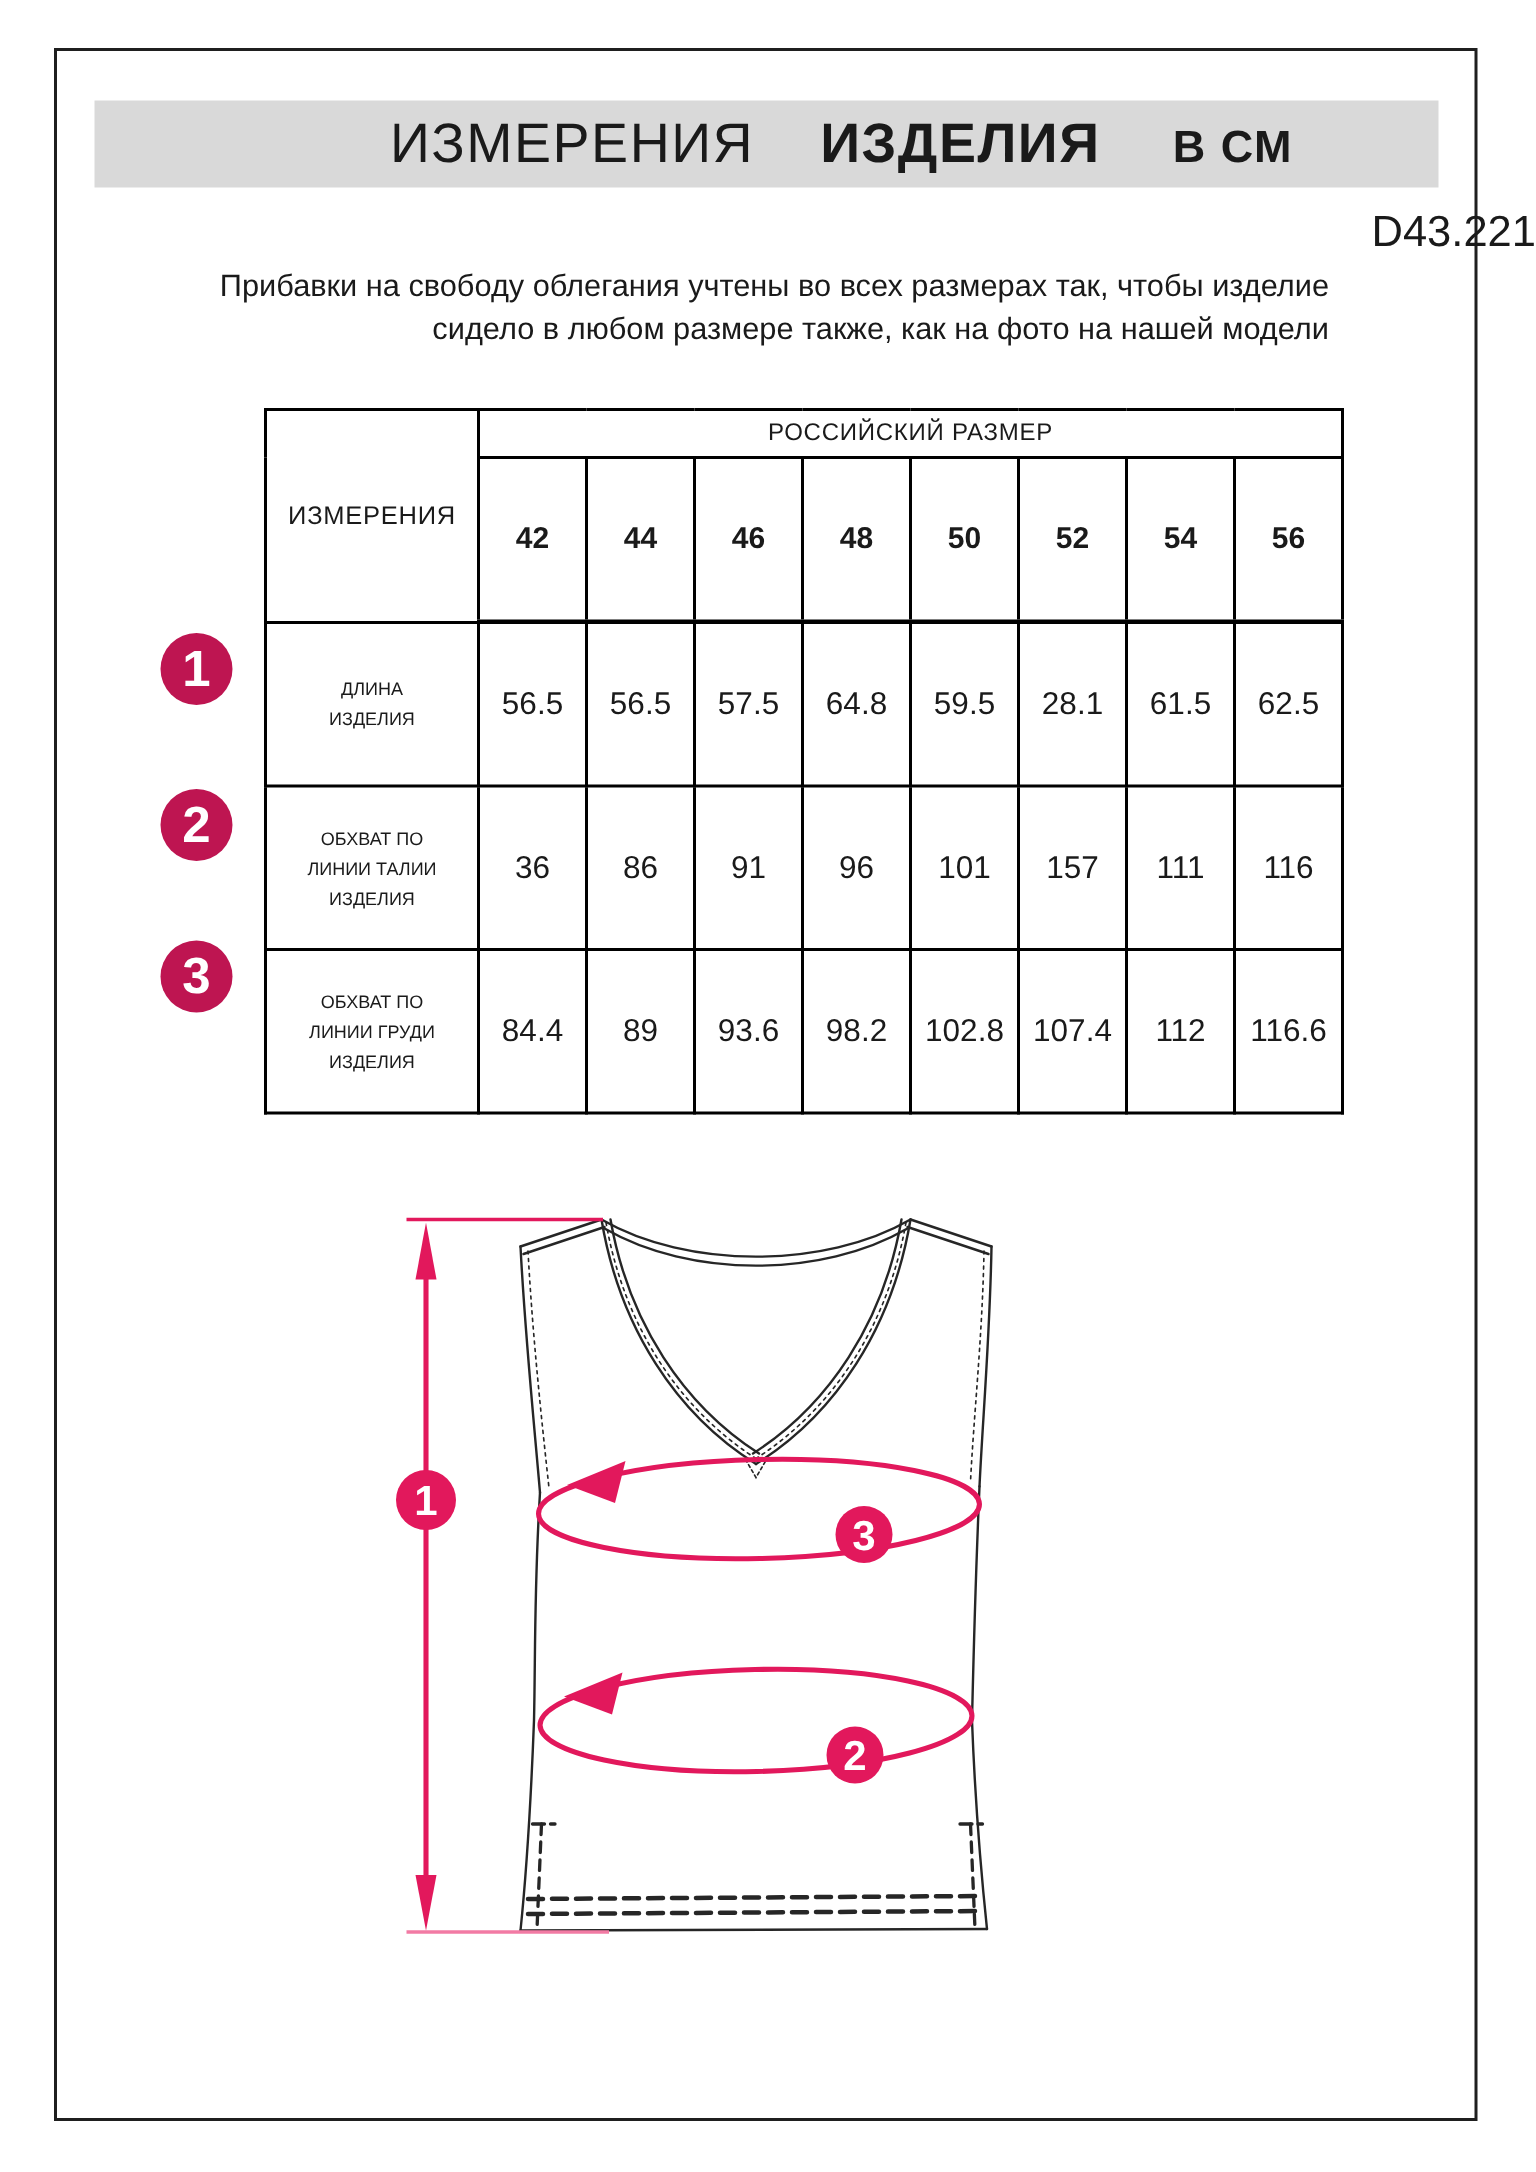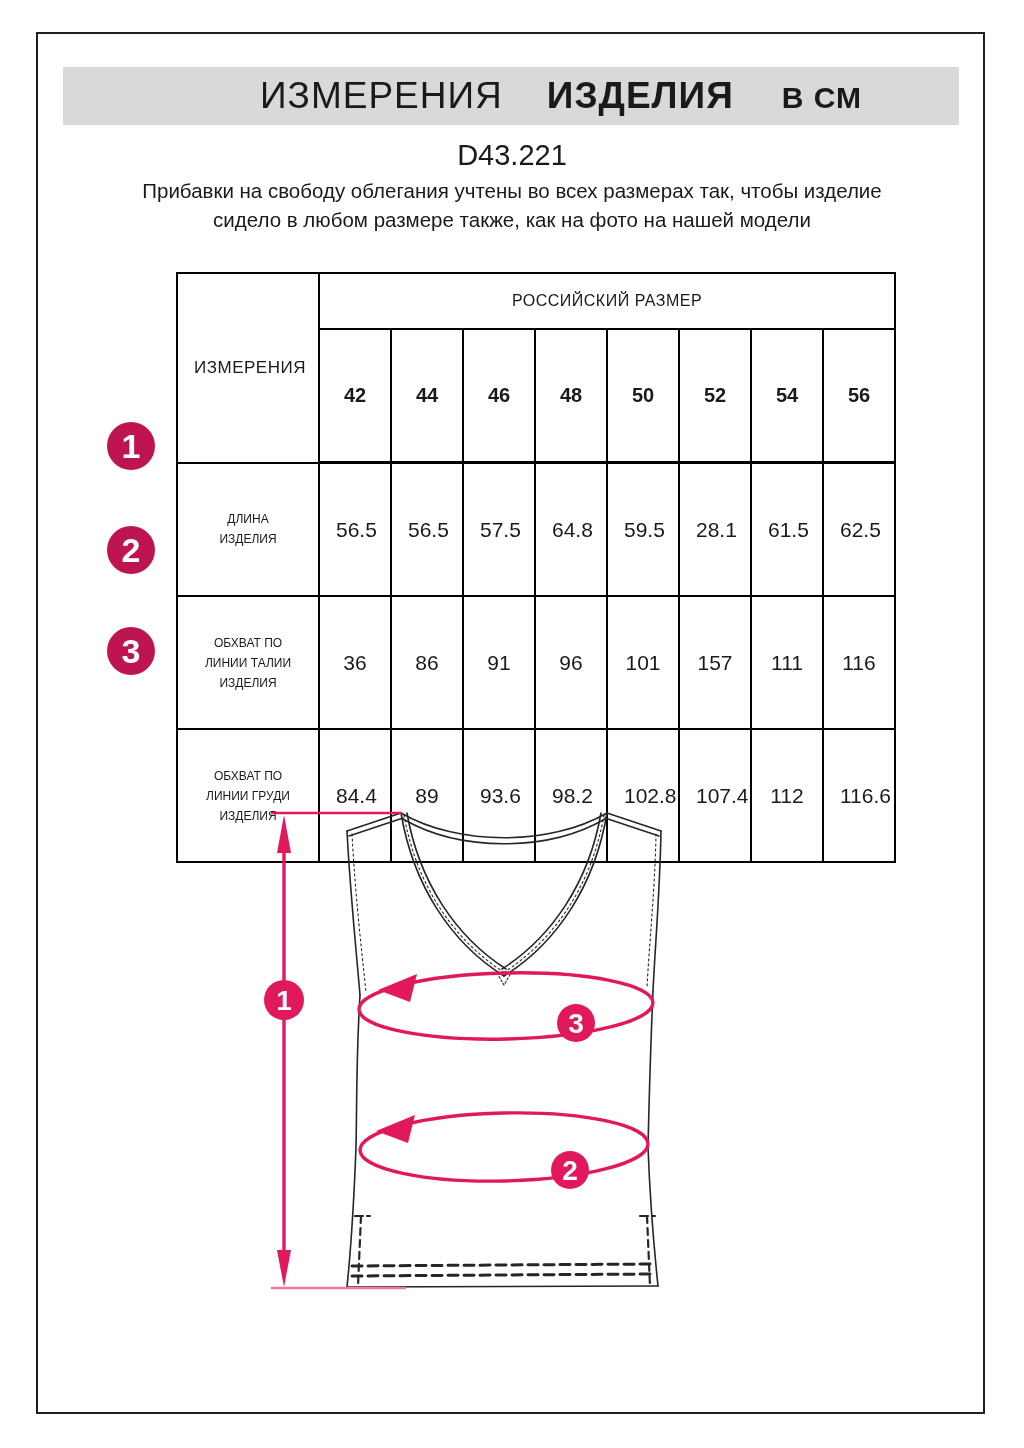--- a/index.html
+++ b/index.html
@@ -15,34 +15,34 @@
   }
   .title-band{
     position:absolute;left:63px;top:67px;width:896px;height:58px;
     background:#d9d9d9;line-height:58px;text-align:center;
     white-space:nowrap;padding-left:0;box-sizing:border-box;
   }
   .title-band .t1{font-size:37px;letter-spacing:1px;margin-left:100px;}
   .title-band .t2{font-size:37px;font-weight:bold;letter-spacing:1px;margin-left:44px;}
   .title-band .t3{font-size:30px;font-weight:bold;letter-spacing:1px;margin-left:48px;}
   .product-code{
-    position:absolute;left:0;right:0;top:139px;text-align:center;
+    position:absolute;left:0;right:0;top:139px;text-align:right;
     font-size:29px;
   }
   .note{
     position:absolute;left:0;right:0;top:176px;margin:0 auto;width:748px;
-    text-align:center;font-size:20.5px;line-height:29px;
+    text-align:right;font-size:20.5px;line-height:29px;
   }
   table.size-table{
     position:absolute;left:176px;top:272px;width:719px;
     border-collapse:collapse;table-layout:fixed;
   }
   table.size-table td{
     border:2px solid #000;text-align:center;vertical-align:middle;
-    padding:16px;
+    padding:4px;
   }
   td.group-head{height:22px;font-size:16px;letter-spacing:0.5px;}
   td.measure-head{font-size:17px;letter-spacing:0.5px;border-bottom-width:3px;}
   tr.sizes-row td{height:99px;font-size:20px;font-weight:bold;border-bottom-width:3px;text-align:center;}
   tr.data-row td{height:99px;font-size:21px;}
   tr.data-row td.row-label{font-size:12px;line-height:20px;white-space:pre-line;}
   .tbadge{
     position:absolute;width:48px;height:48px;border-radius:50%;
     background:#be1551;color:#fff;font-size:34px;font-weight:bold;
     display:flex;align-items:center;justify-content:center;

